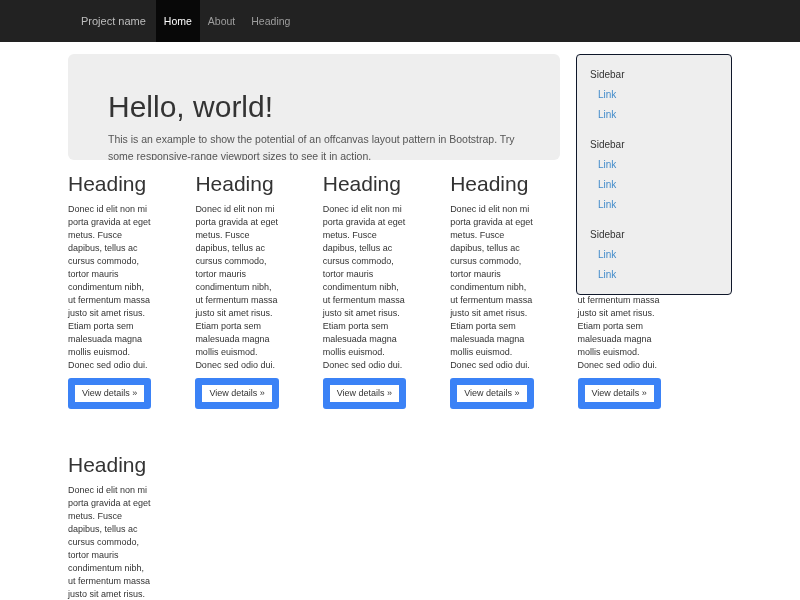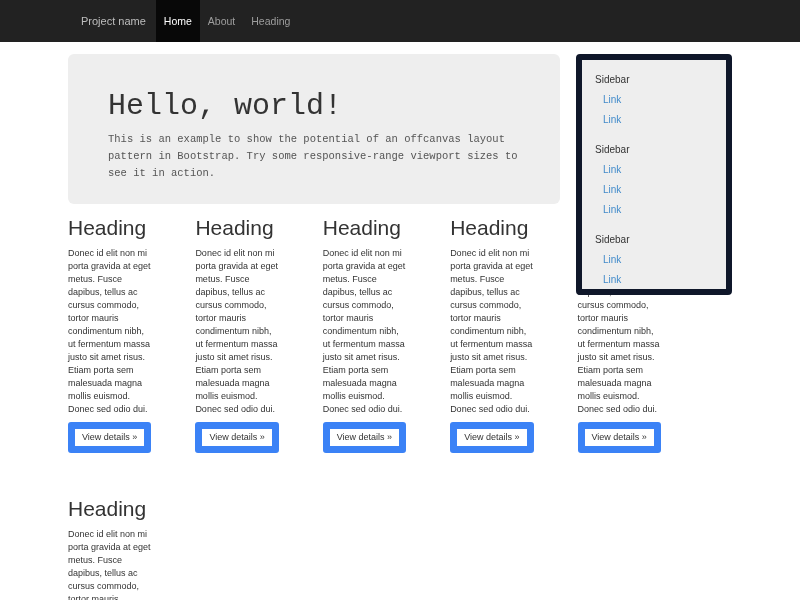--- a/index.html
+++ b/index.html
@@ -26,26 +26,25 @@
   }
   .nav-item.active { background:var(--navbar-active-bg,#080808); color:#fff; }
 
   
   .container { width:664px; margin-left:68px; }
   .content-row { display:flex; align-items:flex-start; padding-top:12px; }
   .main-col { width:492px; flex:0 0 492px; }
 
   
   .jumbotron {
-    height:150px;
+    height:106px;
     background:var(--panel-bg,#eeeeee);
     border-radius:6px;
     padding:36px 30px 0 40px;
     overflow:hidden;
-    font-family:Liberation Mono, monospace;
   }
   .jumbotron h1 {
     margin:0; font-size:30px; line-height:33px;
     font-weight:500; color:#333;
   }
   .jumbotron .lead {
     margin:8px 0 0;
     font-size:10.5px; line-height:17px; color:#555;
   }
 
@@ -71,21 +70,21 @@
     color:#333; background:#fff;
     border:7px solid #3b82f6; border-radius:3px;
     text-decoration:none; cursor:pointer; white-space:nowrap;
   }
 
   
   .sidebar {
     flex:0 0 156px; width:156px; height:241px;
     margin-left:16px;
     background:var(--panel-bg,#eeeeee);
-    border:6px solid #0f172a; border-radius:4px;
+    border:1px solid #0f172a; border-radius:4px;
     padding:10px 8px 0 13px;
     overflow:hidden;
   }
   .sb-group + .sb-group { margin-top:10px; }
   .sb-header { font-size:10px; line-height:20px; color:#333; }
   .sb-link {
     display:block;
     font-size:10px; line-height:20px;
     color:var(--link-blue,#428bca);
     text-decoration:none; padding-left:8px; cursor:pointer;

